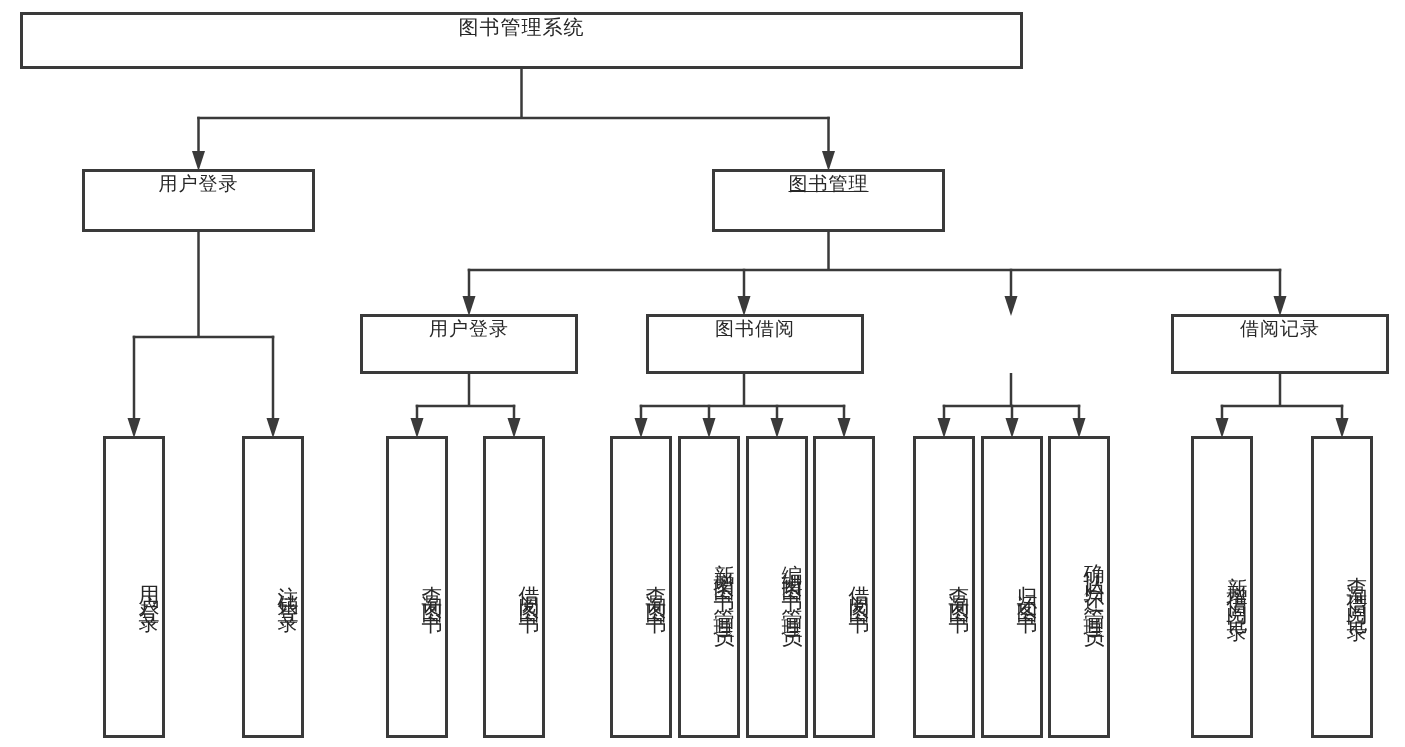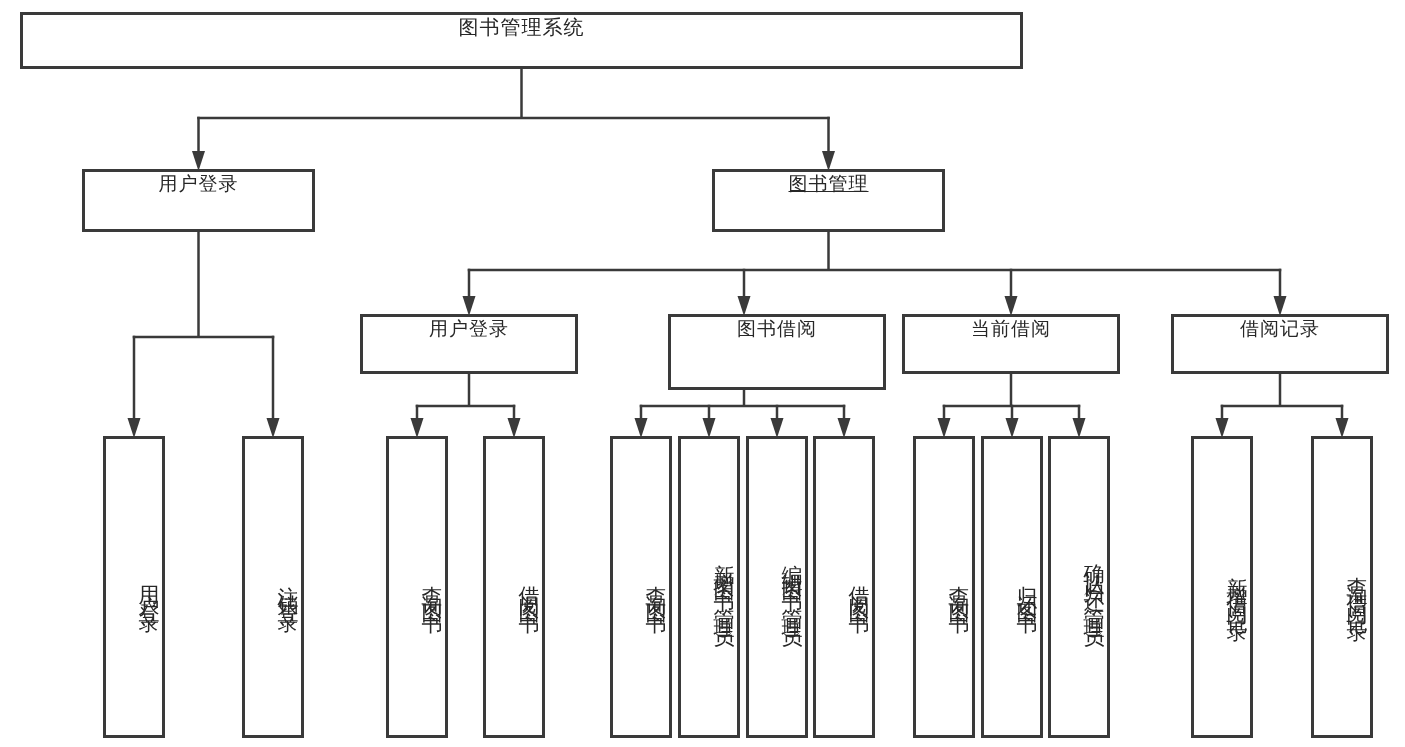--- a/index.html
+++ b/index.html
@@ -117,25 +117,22 @@
     </div>
     <div class="node" style="left: 82px; top: 169px; width: 233px; height: 63px; font-size: 19px;">
       <span>用户登录</span>
     </div>
     <div class="node" style="left: 712px; top: 169px; width: 233px; height: 63px; font-size: 19px; text-decoration: underline;">
       <span>图书管理</span>
     </div>
     <div class="node" style="left: 360px; top: 314px; width: 218px; height: 60px; font-size: 19px;">
       <span>用户登录</span>
     </div>
-    <div class="node" style="left: 668px; top: 314px; width: 218px; height: 76px; font-size: 19px;">
+    <div class="node" style="left: 646px; top: 314px; width: 218px; height: 60px; font-size: 19px;">
       <span>图书借阅</span>
-    </div>
-    <div class="node" style="left: 902px; top: 314px; width: 218px; height: 60px; font-size: 19px;">
-      <span>当前借阅</span>
     </div>
     <div class="node" style="left: 1171px; top: 314px; width: 218px; height: 60px; font-size: 19px;">
       <span>借阅记录</span>
     </div>
     <div class="node vertical" style="left: 103px; top: 436px; width: 62px; height: 302px; font-size: 21px;">
       <span>用户登录</span>
     </div>
     <div class="node vertical" style="left: 242px; top: 436px; width: 62px; height: 302px; font-size: 21px;">
       <span>注销登录</span>
     </div>

